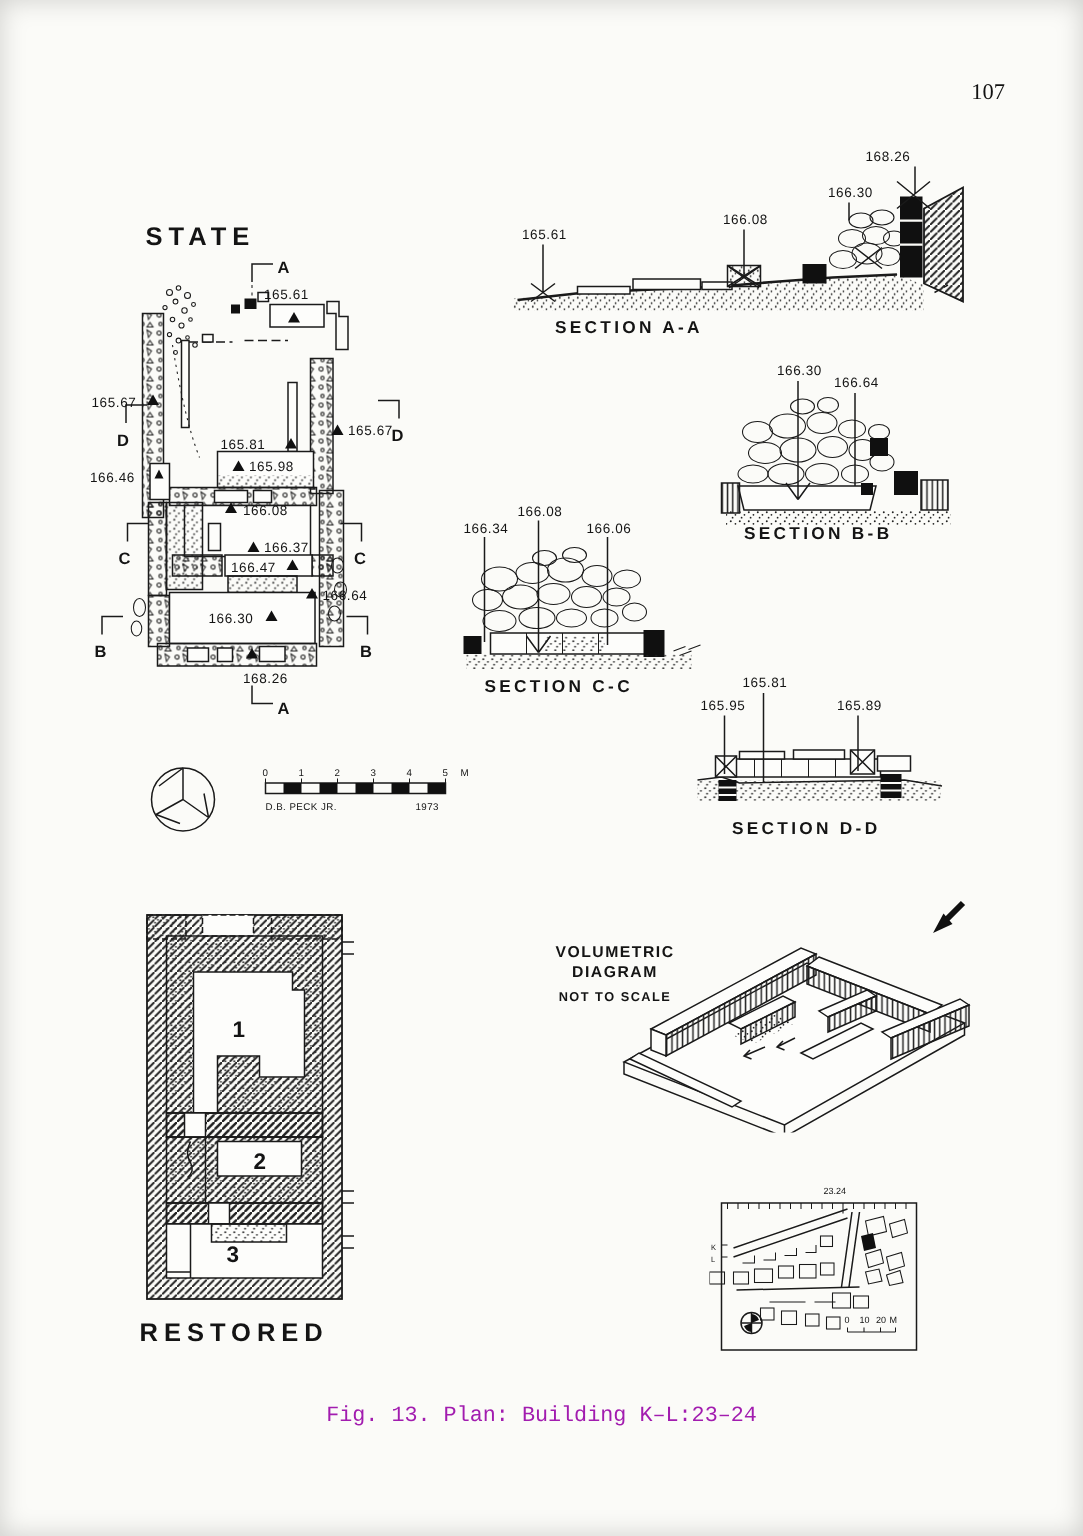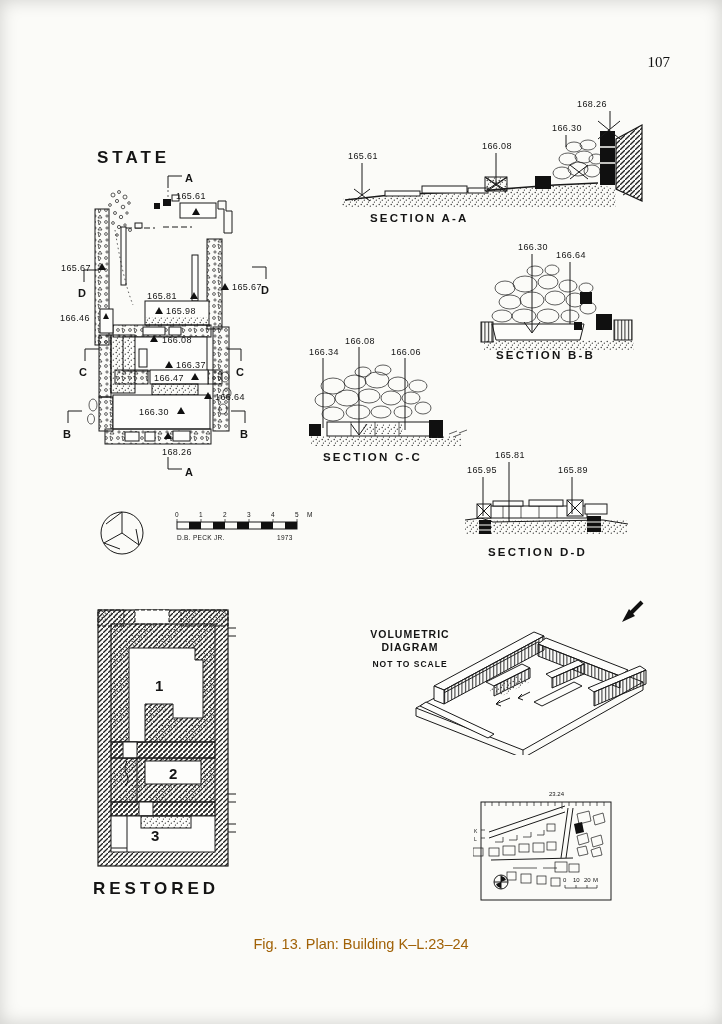--- a/index.html
+++ b/index.html
@@ -1,21 +1,21 @@
 <!DOCTYPE html>
 <html><head>
 <meta charset="utf-8">
 <style>
   html,body{margin:0;padding:0;background:#d8d8d4;}
   .page{position:relative;width:722px;height:1024px;background:#fbfbf8;overflow:hidden;
         box-shadow:inset 0 0 18px rgba(0,0,0,.18);font-family:"Liberation Sans",sans-serif;color:#1a1a1a;}
   .fig{position:absolute;}
   .page-number{position:absolute;top:54px;right:52px;font-family:"Liberation Serif",serif;font-size:15px;color:#111;margin-left:20px;}
   .caption{position:absolute;top:936px;left:0;width:100%;text-align:center;
-           font-family:Liberation Sans, sans-serif;font-size:14.5px;color:#a16207;}
+           font-family:Liberation Mono, monospace;font-size:14.5px;color:#a21caf;}
   svg text{font-family:"Liberation Sans",sans-serif;fill:#141414;}
   .n{font-size:9px;letter-spacing:.4px;}
   .n7{font-size:6.5px;letter-spacing:.3px;}
   .n6{font-size:6px;}
   .n5{font-size:5px;}
   .stt{font-size:11.5px;font-weight:700;letter-spacing:2.2px;}
   .mk{font-size:11px;font-weight:700;}
   .ttl{font-size:17px;font-weight:700;letter-spacing:4px;}
   .vt{font-size:10.5px;font-weight:700;letter-spacing:1px;}
   .vt2{font-size:8.5px;font-weight:700;letter-spacing:1px;}

